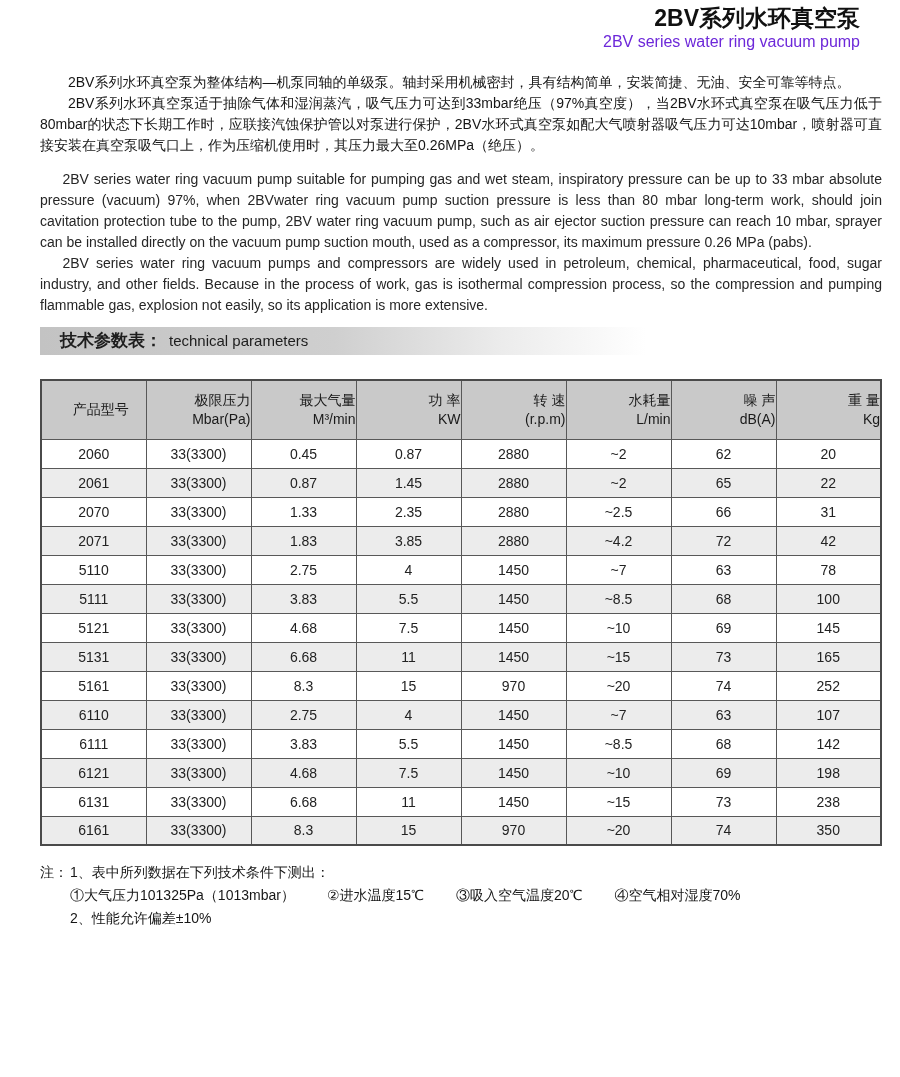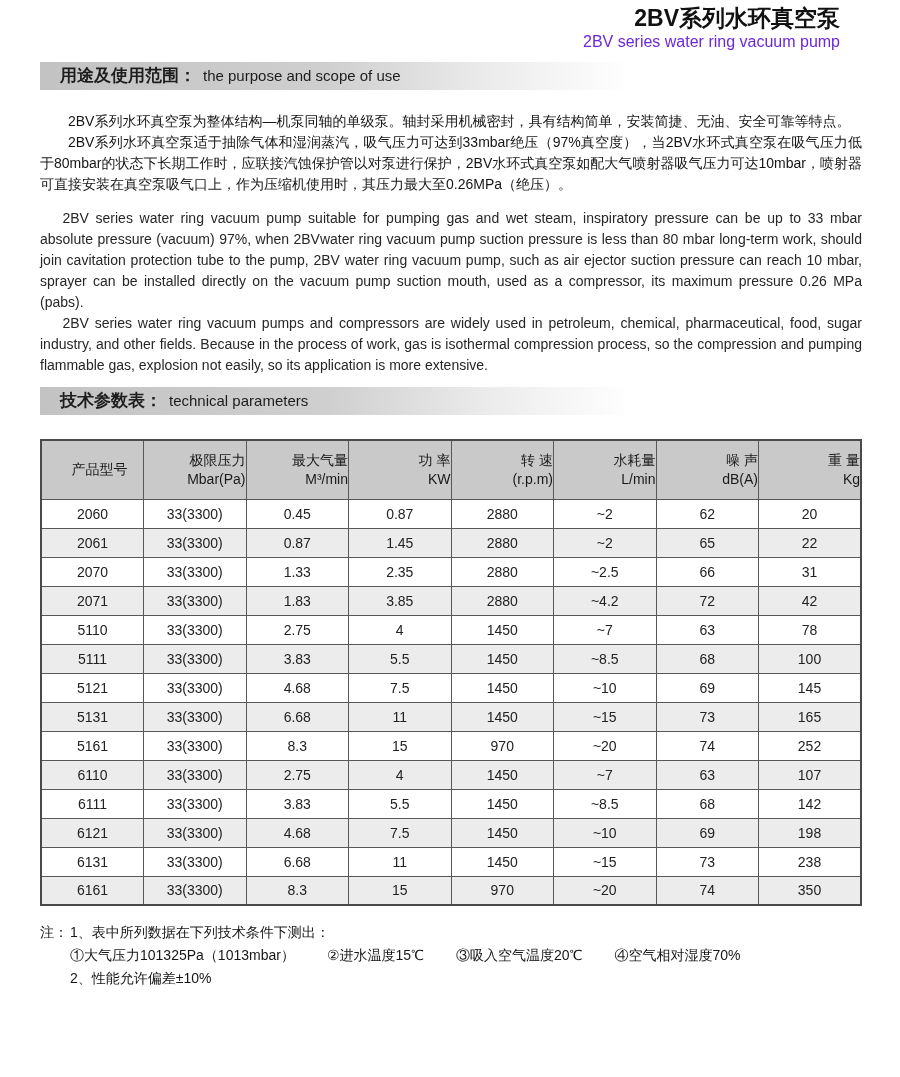--- a/index.html
+++ b/index.html
@@ -8,21 +8,21 @@
     width: 900px;
     height: 1077px;
     background: #ffffff;
     font-family: "Liberation Sans", sans-serif;
     color: #1f1f1f;
     overflow: hidden;
   }
   .page {
     width: 900px;
     height: 1077px;
-    padding: 5px 38px 0 40px;
+    padding: 5px 18px 0 40px;
   }
 
   
   .title-block { text-align: right; padding-right: 22px; }
   .title-cn {
     margin: 0;
     font-size: 23px;
     font-weight: bold;
     color: #111;
     line-height: 27px;
@@ -115,23 +115,20 @@
 </head>
 <body>
 
 <div class="page">
 
   <div class="title-block">
     <h1 class="title-cn">2BV系列水环真空泵</h1>
     <div class="title-en">2BV series water ring vacuum pump</div>
   </div>
 
-  <div class="section-bar">
-    <span class="bar-cn">用途及使用范围：</span><span class="bar-en">the purpose and scope of use</span>
-  </div>
 
   <div class="cn-block">
     <p>2BV系列水环真空泵为整体结构—机泵同轴的单级泵。轴封采用机械密封，具有结构简单，安装简捷、无油、安全可靠等特点。</p>
     <p>2BV系列水环真空泵适于抽除气体和湿润蒸汽，吸气压力可达到33mbar绝压（97%真空度），当2BV水环式真空泵在吸气压力低于80mbar的状态下长期工作时，应联接汽蚀保护管以对泵进行保护，2BV水环式真空泵如配大气喷射器吸气压力可达10mbar，喷射器可直接安装在真空泵吸气口上，作为压缩机使用时，其压力最大至0.26MPa（绝压）。</p>
   </div>
 
   <div class="en-block">
     <p>2BV series water ring vacuum pump suitable for pumping gas and wet steam, inspiratory pressure can be up to 33 mbar absolute pressure (vacuum) 97%, when 2BVwater ring vacuum pump suction pressure is less than 80 mbar long-term work, should join cavitation protection tube to the pump, 2BV water ring vacuum pump, such as air ejector suction pressure can reach 10 mbar, sprayer can be installed directly on the vacuum pump suction mouth, used as a compressor, its maximum pressure 0.26 MPa (pabs).</p>
     <p>2BV series water ring vacuum pumps and compressors are widely used in petroleum, chemical, pharmaceutical, food, sugar industry, and other fields. Because in the process of work, gas is isothermal compression process, so the compression and pumping flammable gas, explosion not easily, so its application is more extensive.</p>
   </div>

